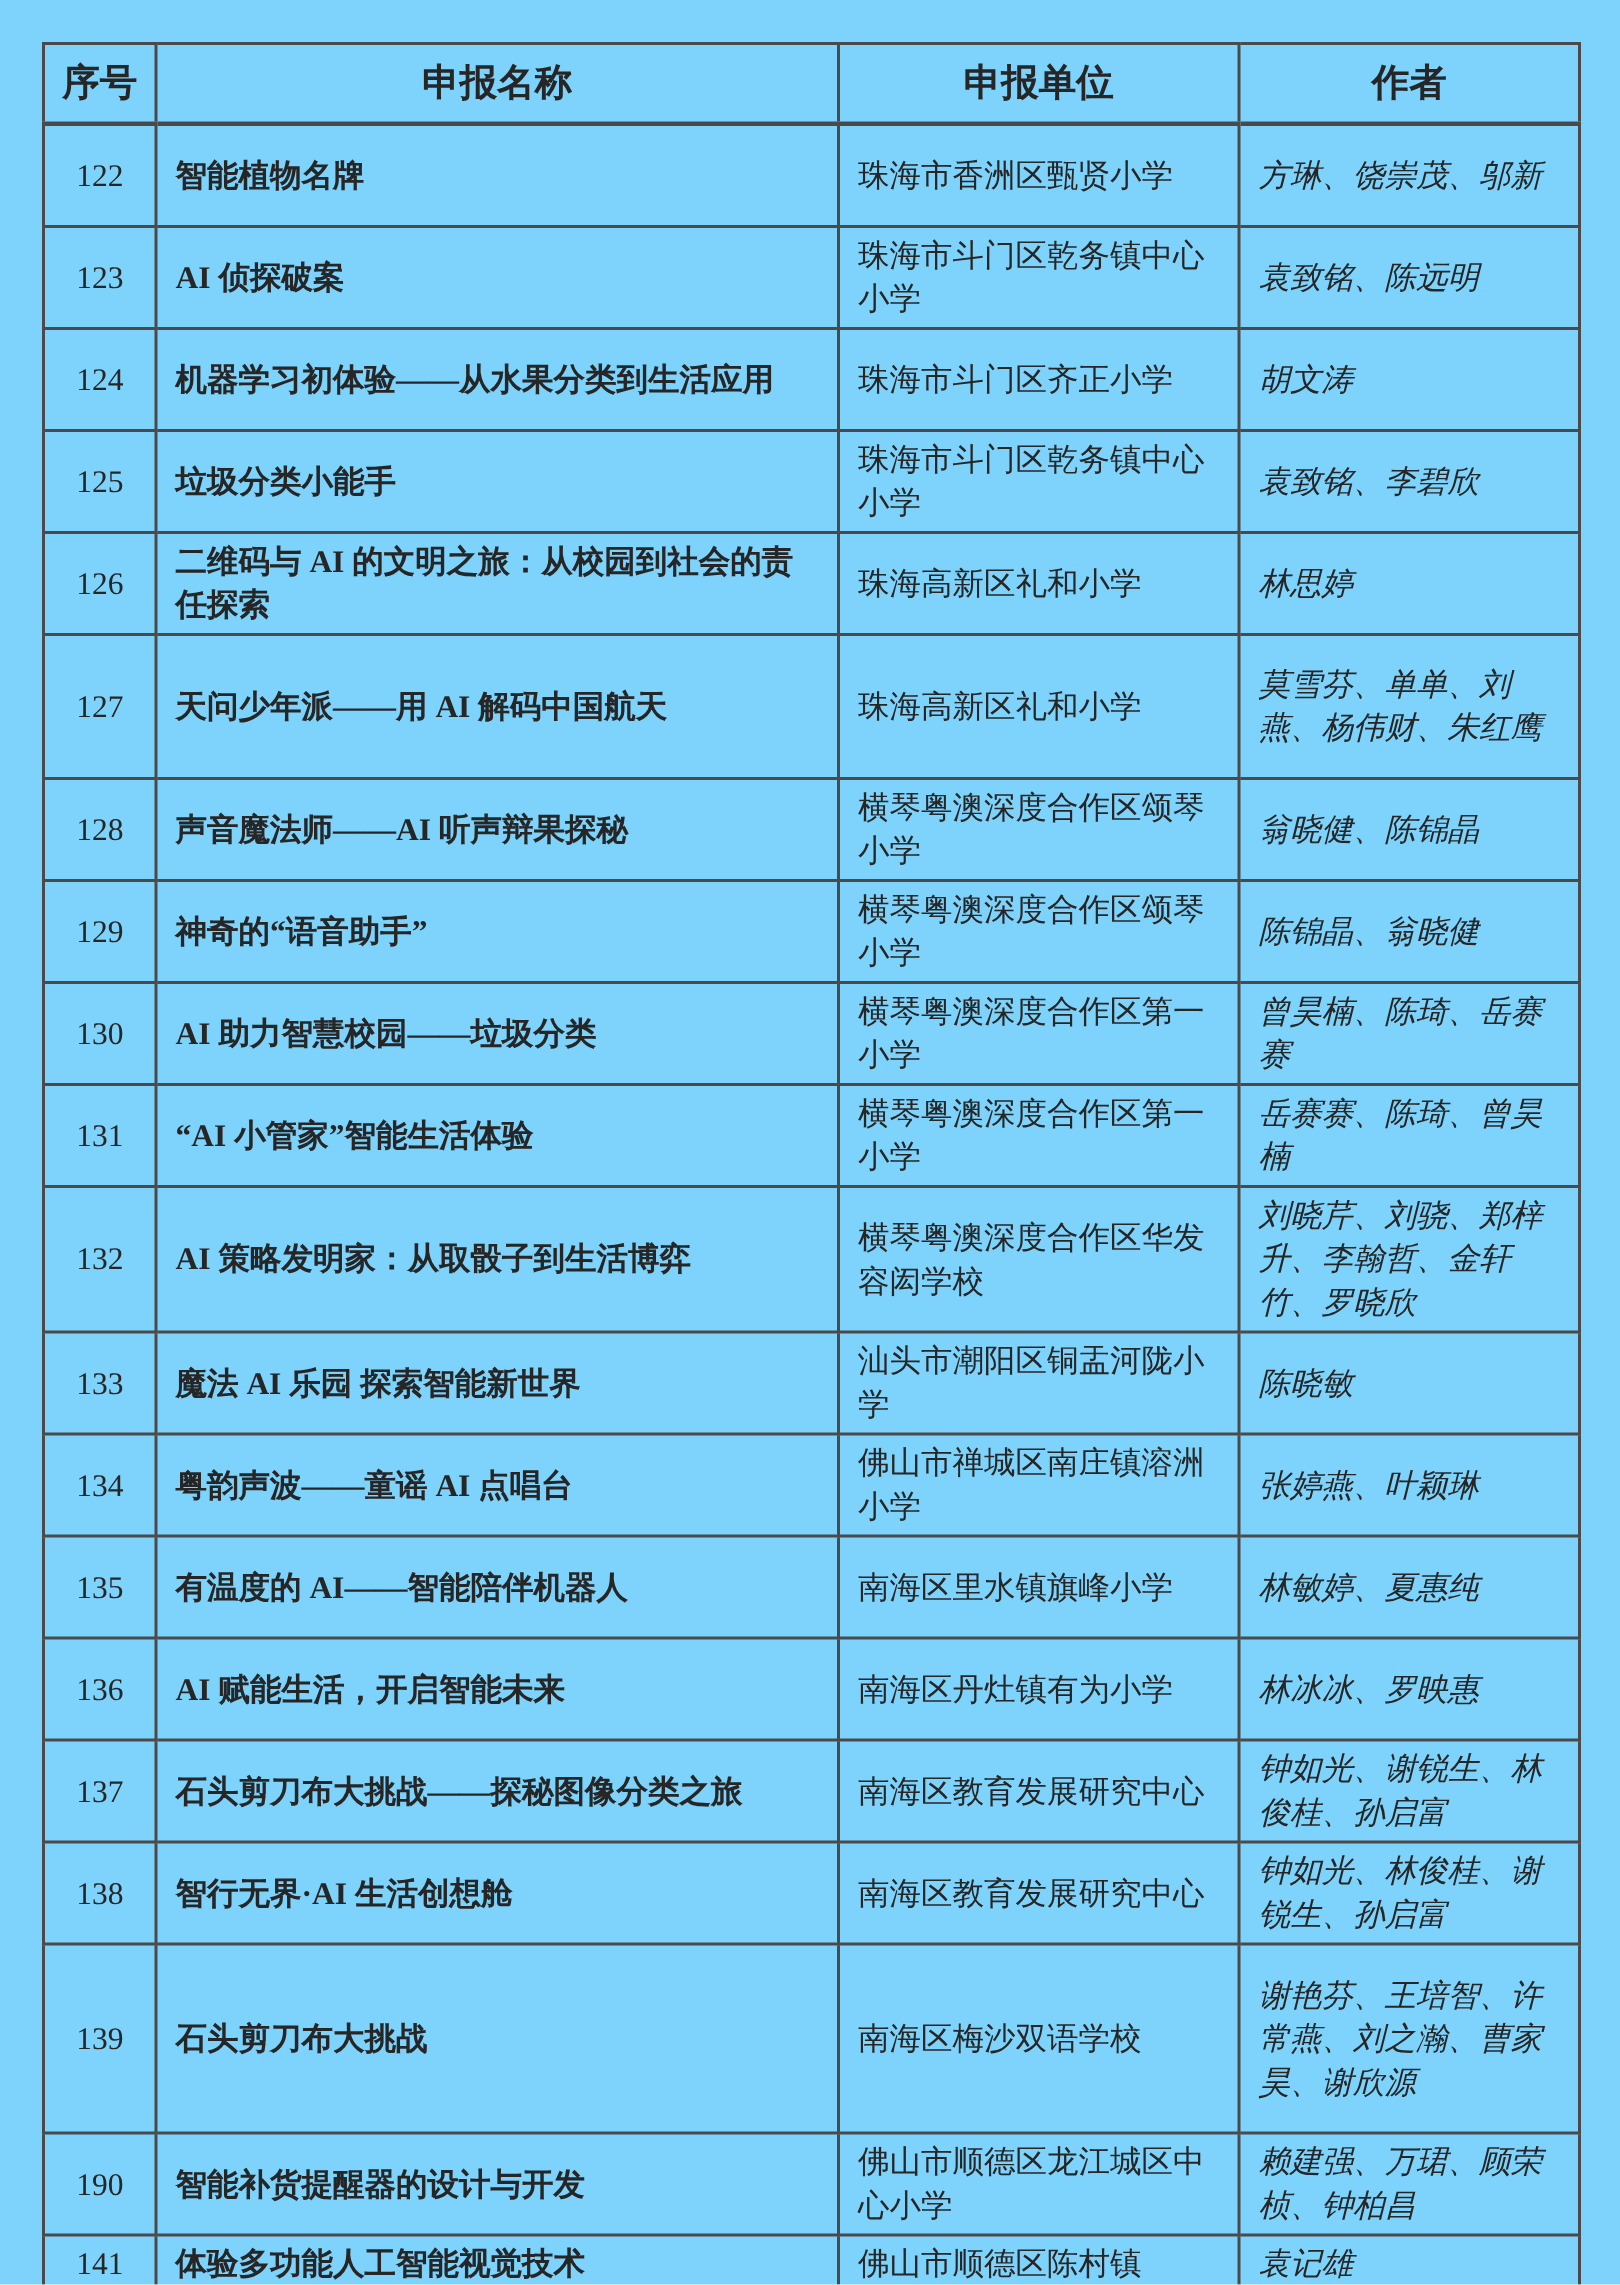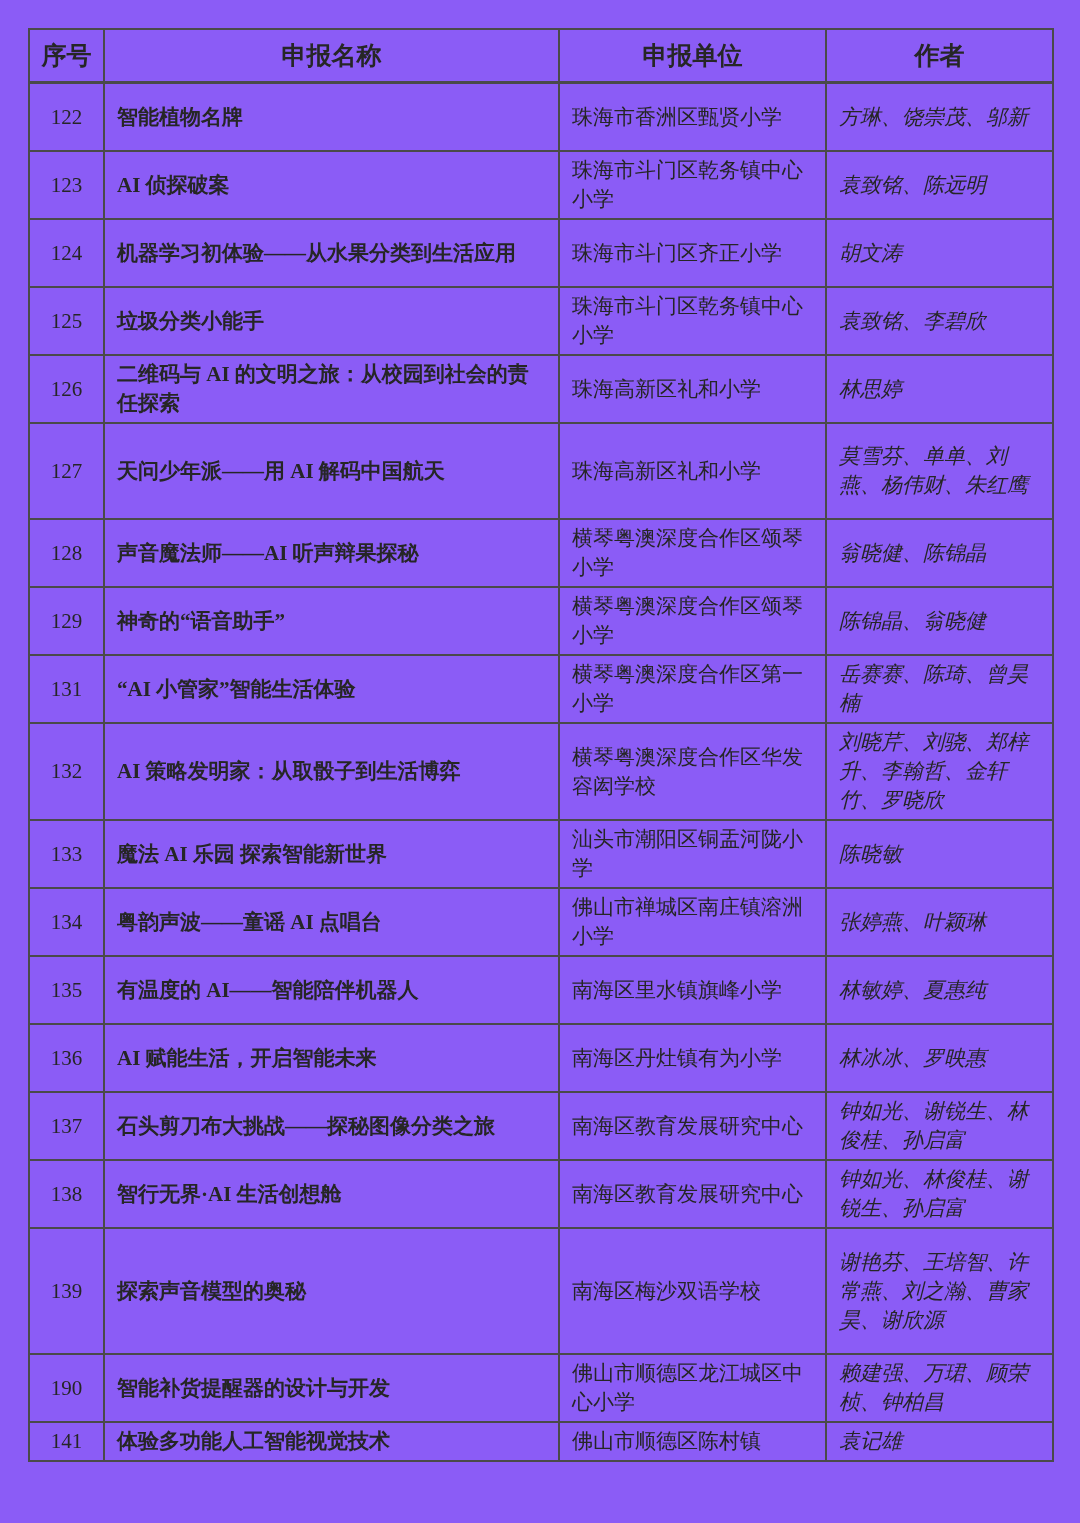--- a/index.html
+++ b/index.html
@@ -7,21 +7,21 @@
     padding: 0;
     background: #fbfbfb;
     font-family: "Liberation Serif", "DejaVu Serif", serif;
     color: #262626;
   }
   .page {
     width: 1080px;
     height: 1523px;
     box-sizing: border-box;
     padding: 28px 28px 0 28px;
-    background: #8b5cf6;
+    background: #7dd3fc;
     overflow: hidden;
   }
   table.report {
     border-collapse: collapse;
     width: 1024px;
     table-layout: fixed;
   }
   table.report col.c0 { width: 75px; }
   table.report col.c1 { width: 455px; }
   table.report col.c2 { width: 267px; }
@@ -125,20 +125,26 @@
     <td class="c-auth">翁晓健、陈锦晶</td>
   </tr>
 
   <tr class="row-2">
     <td class="c-no">129</td>
     <td class="c-name">神奇的“语音助手”</td>
     <td class="c-unit">横琴粤澳深度合作区颂琴小学</td>
     <td class="c-auth">陈锦晶、翁晓健</td>
   </tr>
 
+  <tr class="row-2">
+    <td class="c-no">130</td>
+    <td class="c-name">AI 助力智慧校园——垃圾分类</td>
+    <td class="c-unit">横琴粤澳深度合作区第一小学</td>
+    <td class="c-auth">曾昊楠、陈琦、岳赛赛</td>
+  </tr>
 
   <tr class="row-2">
     <td class="c-no">131</td>
     <td class="c-name">“AI 小管家”智能生活体验</td>
     <td class="c-unit">横琴粤澳深度合作区第一小学</td>
     <td class="c-auth">岳赛赛、陈琦、曾昊楠</td>
   </tr>
 
   <tr class="row-3">
     <td class="c-no">132</td>
@@ -184,21 +190,21 @@
 
   <tr class="row-2">
     <td class="c-no">138</td>
     <td class="c-name">智行无界·AI 生活创想舱</td>
     <td class="c-unit">南海区教育发展研究中心</td>
     <td class="c-auth">钟如光、林俊桂、谢锐生、孙启富</td>
   </tr>
 
   <tr class="row-4">
     <td class="c-no">139</td>
-    <td class="c-name">探索声音模型的奥秘</td>
+    <td class="c-name">石头剪刀布大挑战</td>
     <td class="c-unit">南海区梅沙双语学校</td>
     <td class="c-auth">谢艳芬、王培智、许常燕、刘之瀚、曹家昊、谢欣源</td>
   </tr>
 
   <tr class="row-2">
     <td class="c-no">190</td>
     <td class="c-name">智能补货提醒器的设计与开发</td>
     <td class="c-unit">佛山市顺德区龙江城区中心小学</td>
     <td class="c-auth">赖建强、万珺、顾荣桢、钟柏昌</td>
   </tr>

